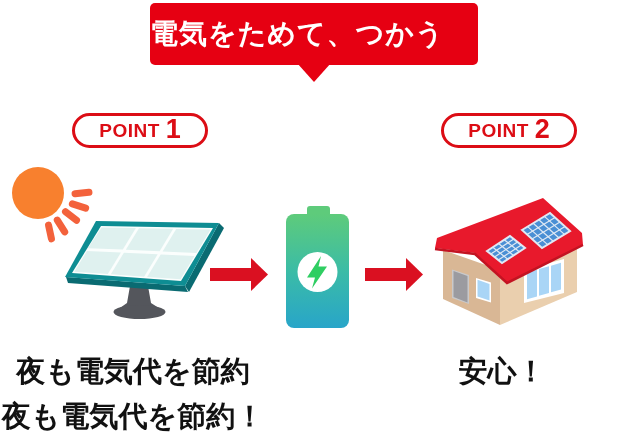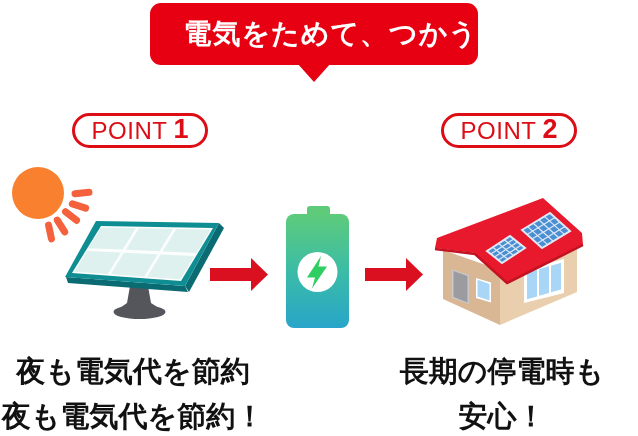--- a/index.html
+++ b/index.html
@@ -1,31 +1,31 @@
 <!DOCTYPE html>
 <html><head>
 <meta charset="utf-8">
 <style>
   html,body{margin:0;padding:0;background:#fff;}
   .canvas{position:relative;width:638px;height:436px;background:#ffffff;overflow:hidden;
           font-family:"Liberation Sans","DejaVu Sans",sans-serif;}
 
   
   .bubble{position:absolute;left:150px;top:3px;width:328px;height:62px;background:#e60012;
-          border-radius:11px;display:flex;align-items:center;justify-content:flex-end;}
+          border-radius:5px;display:flex;align-items:center;justify-content:flex-start;}
   .bubble-text{color:#ffffff;font-size:28px;font-weight:800;letter-spacing:1px;white-space:nowrap;}
   .bubble-tail{position:absolute;left:297px;top:63px;width:0;height:0;
                border-left:17px solid transparent;border-right:17px solid transparent;
                border-top:19px solid #e60012;}
 
   
   .point-badge{position:absolute;top:113px;width:136px;height:35px;background:#ffffff;
                border:3px solid #dc0d15;border-radius:19px;box-sizing:border-box;
                display:flex;align-items:center;justify-content:center;gap:6px;color:#dc0d15;}
-  .point-badge .lbl{font-size:24px;font-weight:400;letter-spacing:.5px;}
+  .point-badge .lbl{font-size:19px;font-weight:700;letter-spacing:.5px;}
   .point-badge .num{font-size:27px;font-weight:800;line-height:1;margin-top:-3px;}
   .badge-1{left:72px;} .badge-2{left:441px;}
 
   
   .caption{position:absolute;top:349px;text-align:center;color:#111111;
            font-size:29px;font-weight:800;line-height:1.55;white-space:nowrap;}
   .caption-left{left:0;width:266px;}
   .caption-right{left:384px;width:236px;}
 
   .art{position:absolute;left:0;top:0;}
@@ -148,17 +148,16 @@
         </g>
       </g>
     </g>
   </svg>
 
   <div class="caption caption-left">
     <div>夜も電気代を節約</div>
     <div>夜も電気代を節約！</div>
   </div>
   <div class="caption caption-right">
-    <div>長期の停電時も</div>
     <div>安心！</div>
   </div>
 
 </div>
 
 </body></html>

